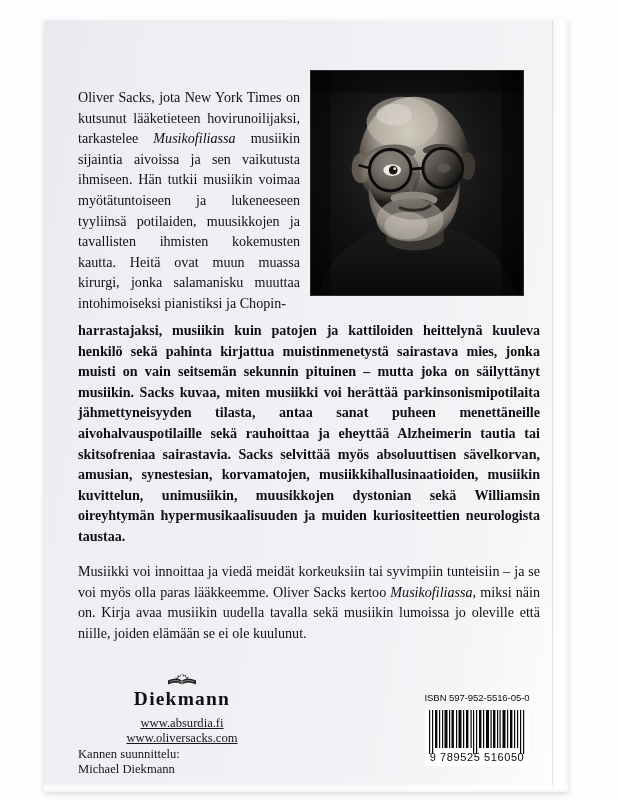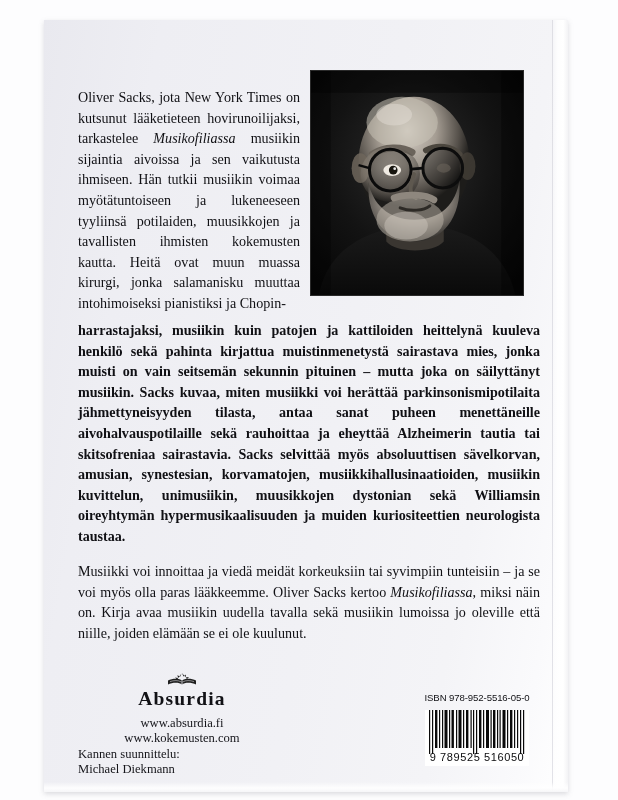--- a/index.html
+++ b/index.html
@@ -145,20 +145,21 @@
     font-weight: bold;
     letter-spacing: 1.2px;
     color: #111115;
     line-height: 1;
   }
   #urls {
     margin-top: 7px;
     font-size: 12.6px;
     line-height: 15px;
     color: #15151a;
+    text-decoration: underline;
   }
   #credit-block {
     position: absolute;
     left: 34px;
     top: 727px;
     width: 208px;
     text-align: left;
     font-size: 12.6px;
     line-height: 15px;
     color: #15151a;
@@ -307,34 +308,34 @@
 
       <div id="publisher-block">
         <svg id="logo-mark" viewBox="0 0 40 16">
           <path d="M20 1 L21.5 4.5 L24 2.5 L23.5 5.5 L27 5 L25 7" fill="#1a1a1a"></path>
           <path d="M19.5 1.5 L18 5 L15.5 3 L16 6 L13 5.5 L15 7.5" fill="#1a1a1a"></path>
           <path d="M6 8.5 C10 6.5 17 6 20 8.5 C23 6 30 6.5 34 8.5 L34 12.5 C30 10.5 23 10 20 12.5 C17 10 10 10.5 6 12.5 Z" fill="#1f1f1f"></path>
           <path d="M20 8.5 L20 12.5" stroke="#f1f1f5" stroke-width="0.9"></path>
           <path d="M8 9.6 C12 8.2 16 8.2 19 9.8" stroke="#efeff3" stroke-width="0.5" fill="none"></path>
           <path d="M21 9.8 C24 8.2 28 8.2 32 9.6" stroke="#efeff3" stroke-width="0.5" fill="none"></path>
         </svg>
-        <div id="logo-word">Absurdia</div>
+        <div id="logo-word">Diekmann</div>
         <div id="urls">
           <div>www.absurdia.fi</div>
-          <div>www.kokemusten.com</div>
+          <div>www.oliversacks.com</div>
         </div>
       </div>
 
       <div id="credit-block">
         <div>Kannen suunnittelu:</div>
         <div>Michael Diekmann</div>
       </div>
 
       <div id="isbn-block">
-        <div id="isbn-text">ISBN 978-952-5516-05-0</div>
+        <div id="isbn-text">ISBN 597-952-5516-05-0</div>
         <div id="barcode-box">
           <svg id="barcode-bars" viewBox="0 0 104 44" preserveAspectRatio="none">
             <rect x="0" y="0" width="104" height="44" fill="#ffffff"></rect>
             <g fill="#0a0a0a">
               <rect x="4" y="0" width="1.2" height="44"></rect>
               <rect x="7" y="0" width="1.2" height="44"></rect>
               <rect x="10" y="0" width="2.4" height="38"></rect>
               <rect x="14" y="0" width="1.2" height="38"></rect>
               <rect x="17" y="0" width="1.2" height="38"></rect>
               <rect x="19.5" y="0" width="3" height="38"></rect>

